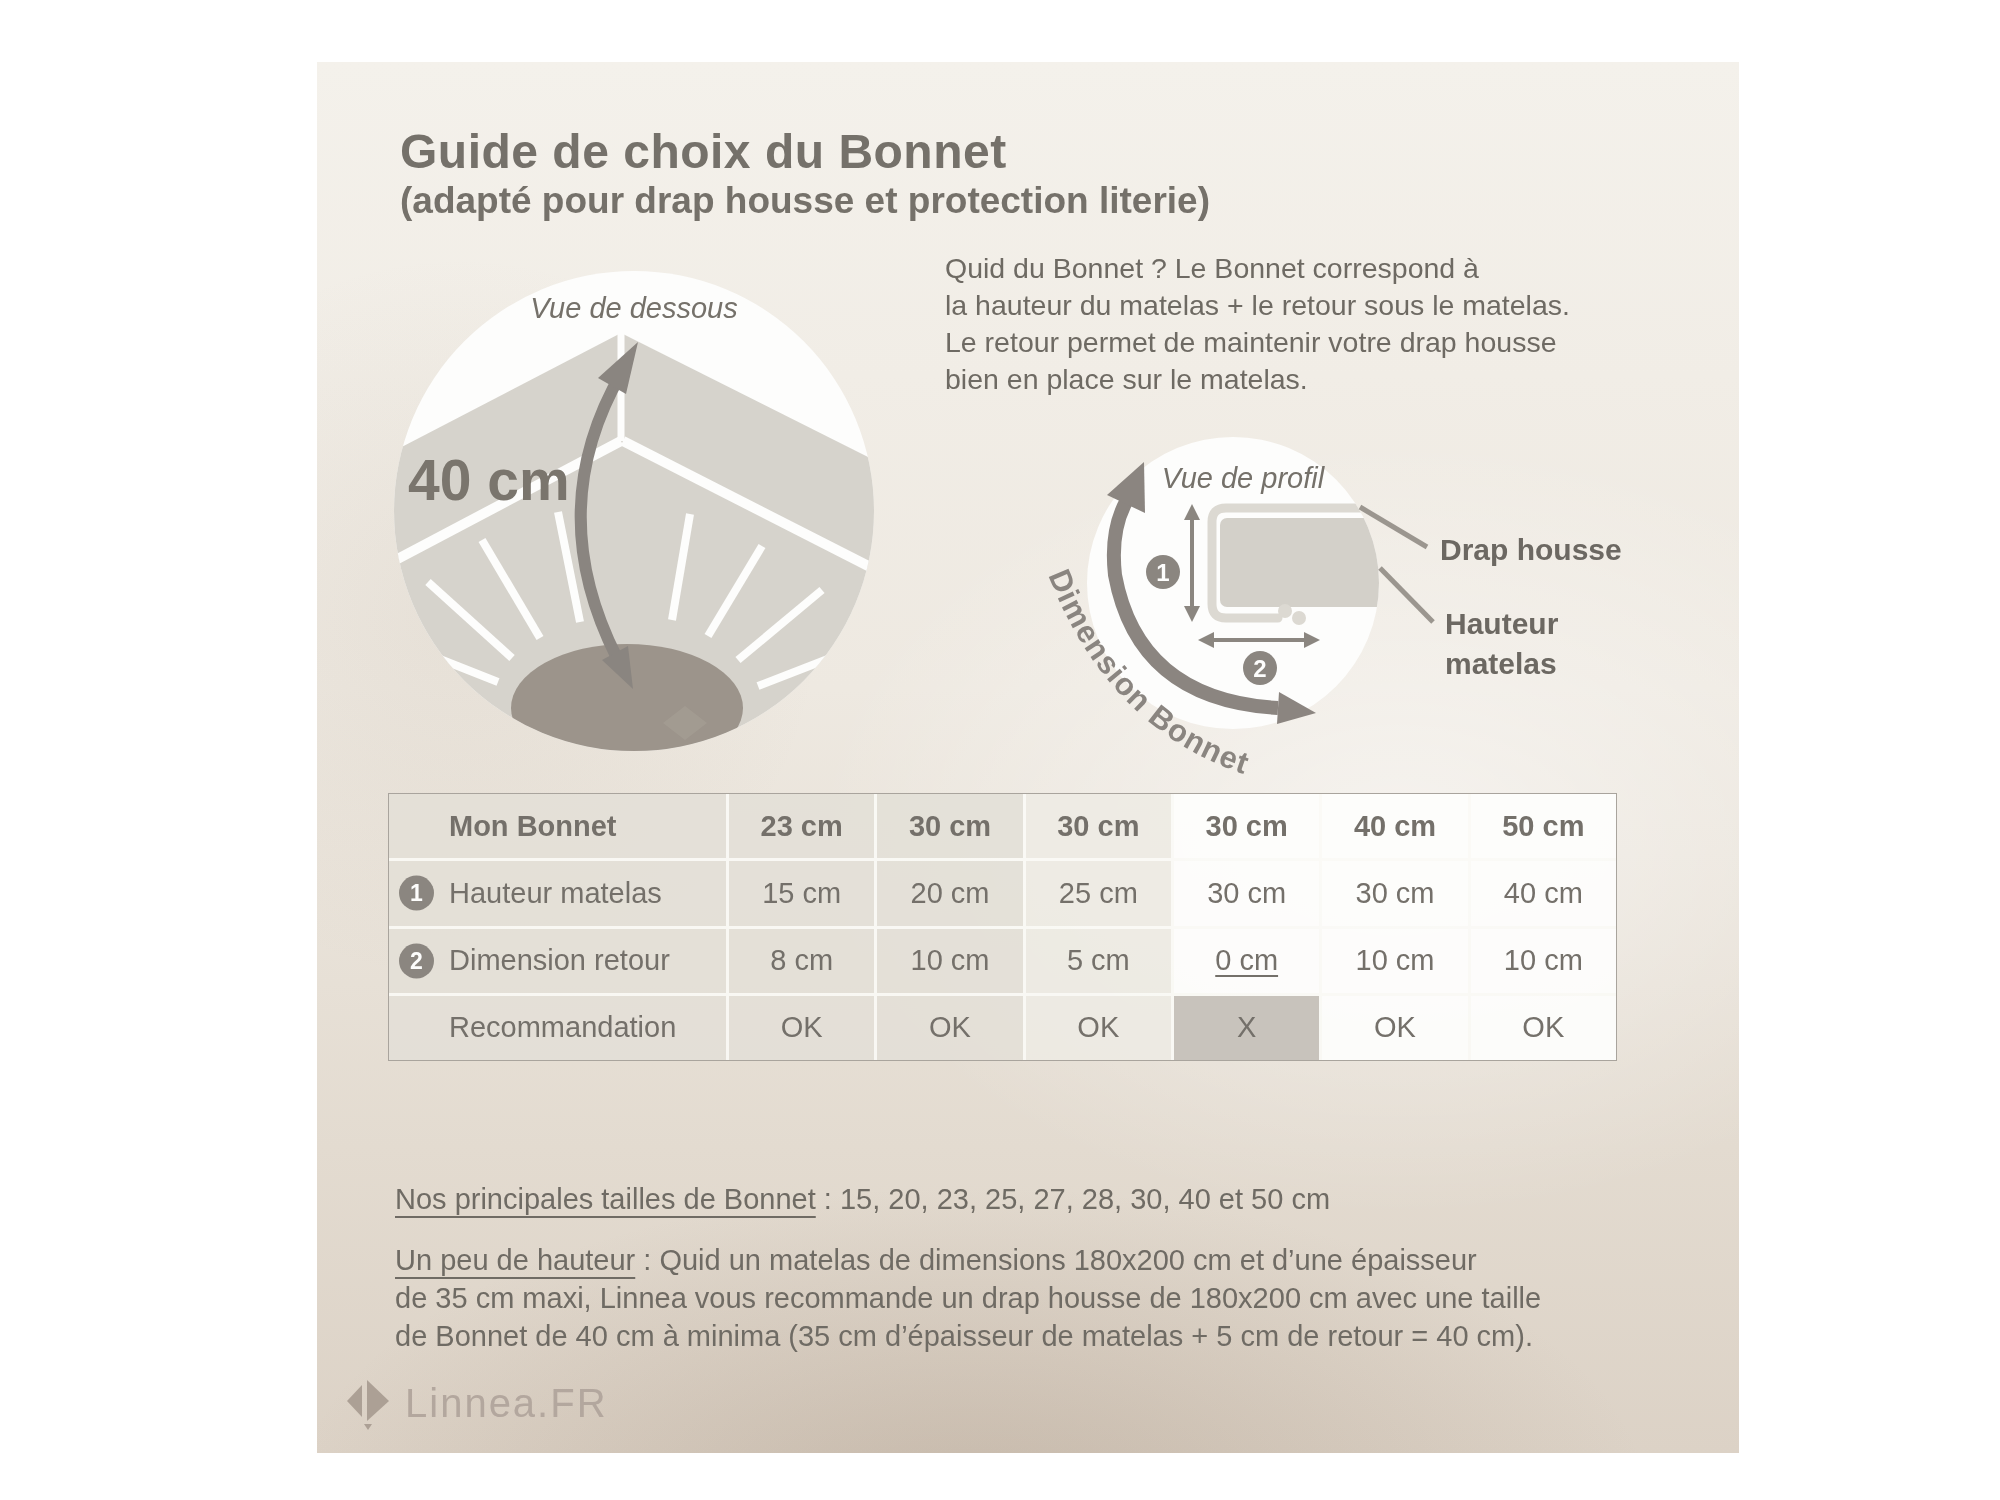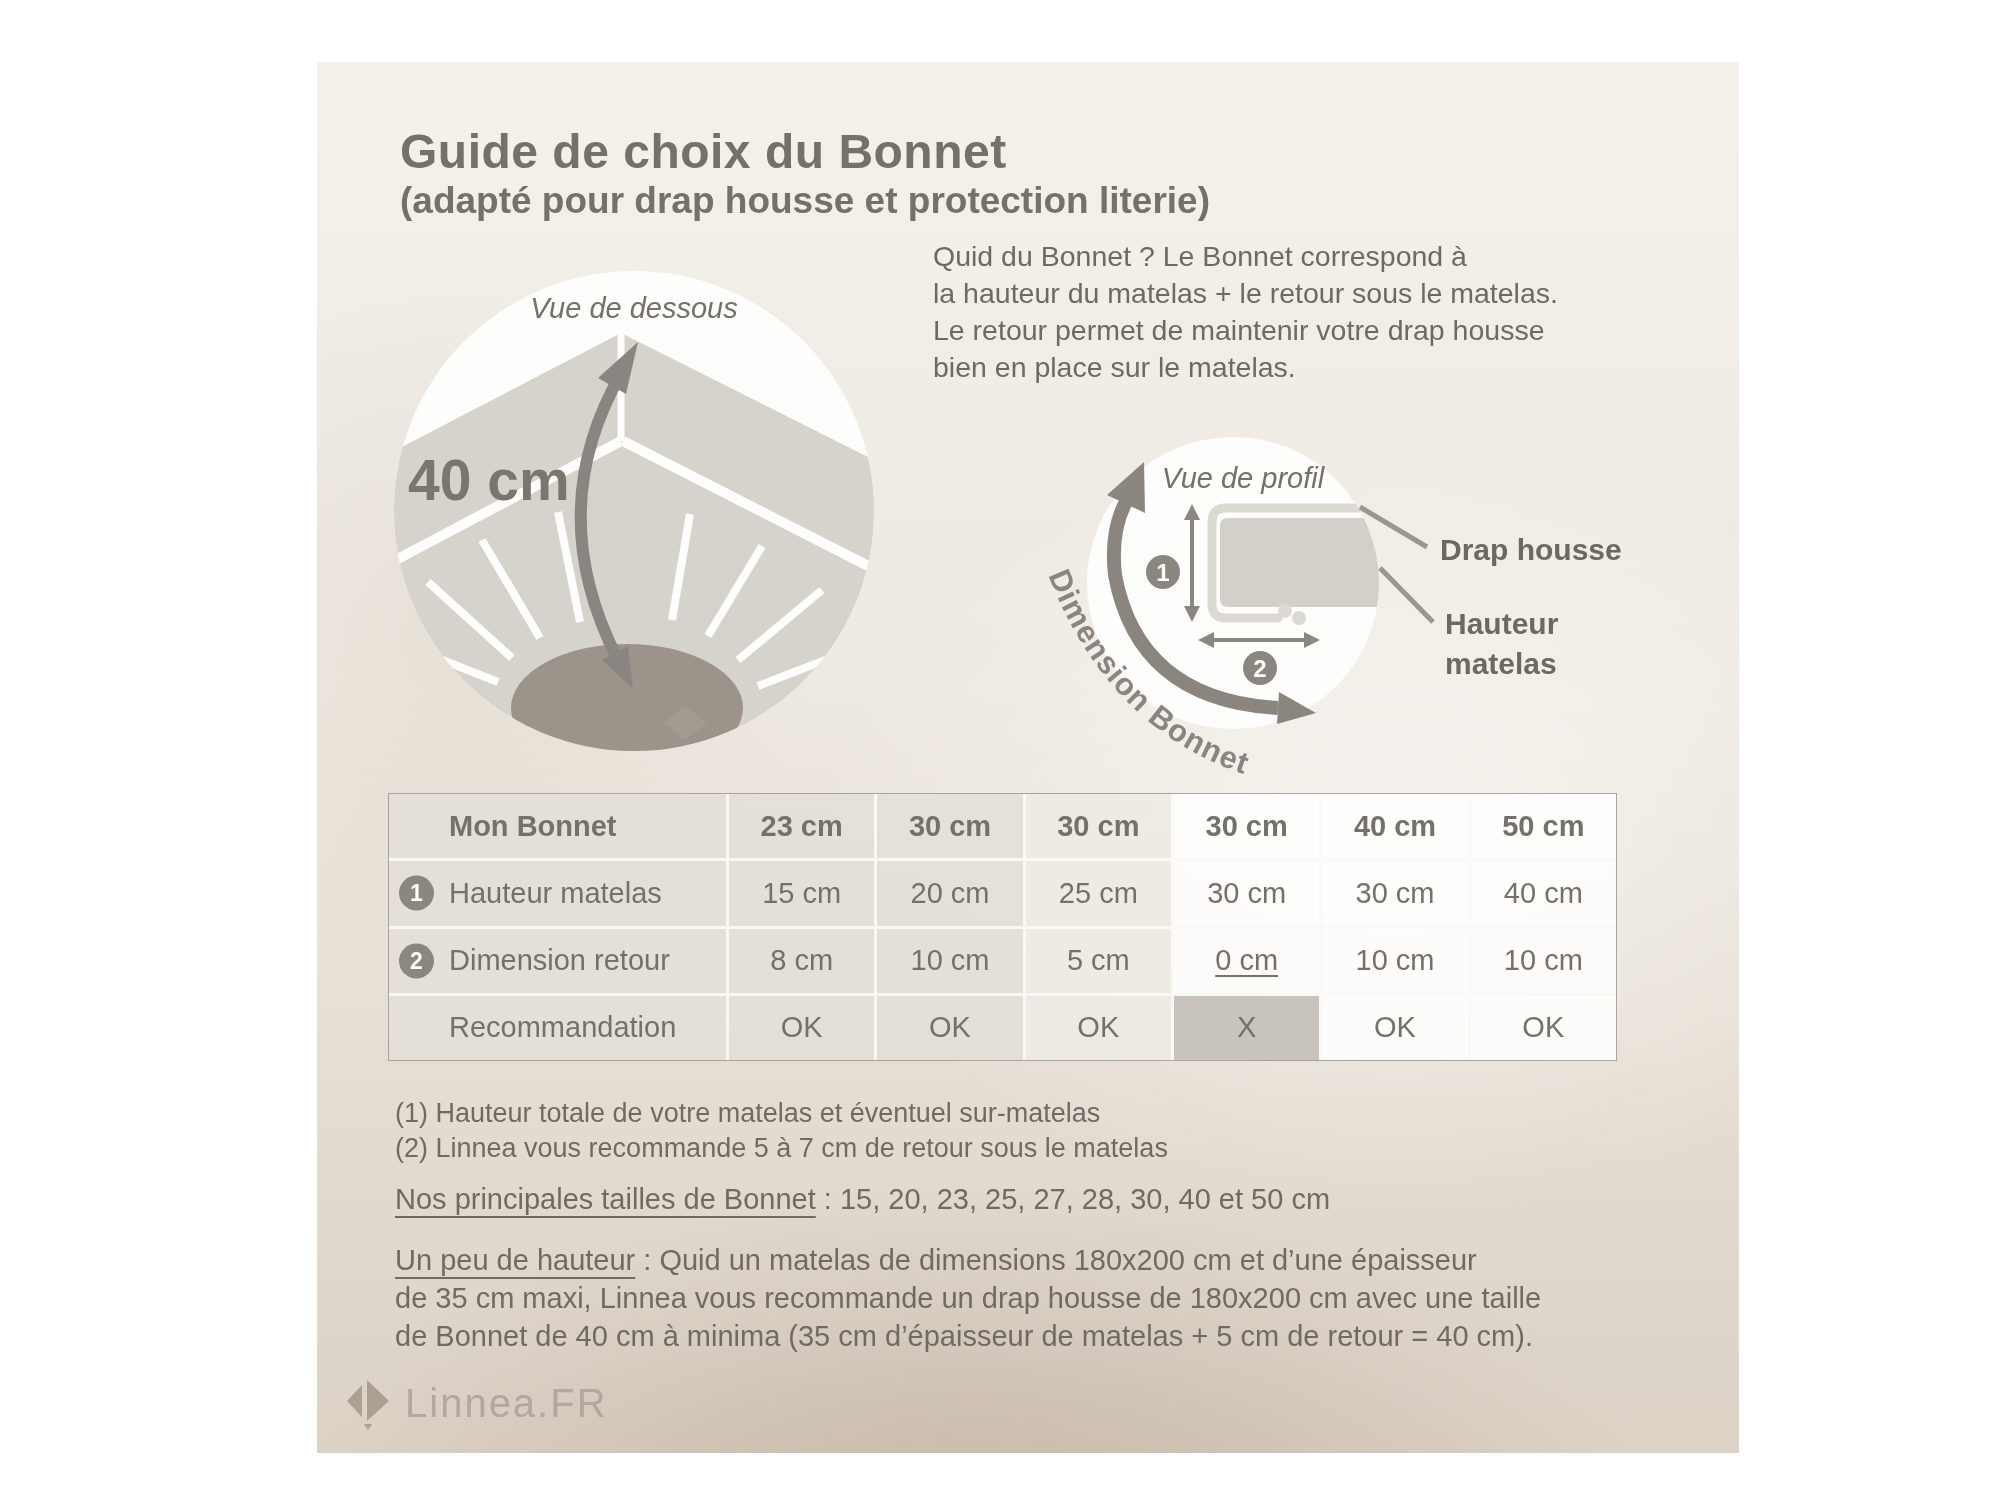--- a/index.html
+++ b/index.html
@@ -17,21 +17,21 @@
   }
   .title{
     position:absolute;left:83px;top:62px;margin:0;
     font-size:48px;font-weight:bold;color:#75716a;letter-spacing:0.5px;
   }
   .subtitle{
     position:absolute;left:83px;top:118px;margin:0;
     font-size:37px;font-weight:bold;color:#75716a;
   }
   .intro{
-    position:absolute;left:612px;top:172px;margin:4px;width:790px;
+    position:absolute;left:612px;top:172px;margin:16px;width:790px;
     font-size:28.5px;line-height:37px;color:#6e6a63;white-space:pre-line;
   }
   .svg-bottom{position:absolute;left:73px;top:206px;width:490px;height:490px;}
   .svg-profile{position:absolute;left:703px;top:338px;width:660px;height:410px;}
 
   
   .btable{
     position:absolute;left:71px;top:731px;width:1229px;height:268px;box-sizing:border-box;
     display:grid;grid-template-columns:337px repeat(6,1fr);grid-template-rows:repeat(4,1fr);
     gap:3px;background:rgba(252,251,248,0.85);border:1px solid #a9a49d;
@@ -190,22 +190,20 @@
       <span>Recommandation</span>
     </div>
     <div class="cell colA">OK</div>
     <div class="cell colA">OK</div>
     <div class="cell colB">OK</div>
     <div class="cell fail">X</div>
     <div class="cell colC">OK</div>
     <div class="cell colC">OK</div>
   </div>
 
-  <p class="footnotes">(1) Hauteur totale de votre matelas et éventuel sur-matelas
-(2) Linnea vous recommande 5 à 7 cm de retour sous le matelas</p>
 
   <p class="sizes"><span class="lead">Nos principales tailles de Bonnet</span><span> : 15, 20, 23, 25, 27, 28, 30, 40 et 50 cm</span></p>
 
   <p class="practice"><span class="lead">Un peu de hauteur</span><span> : Quid un matelas de dimensions 180x200 cm et d’une épaisseur</span><br>
   <span>de 35 cm maxi, Linnea vous recommande un drap housse de 180x200 cm avec une taille</span><br>
   <span>de Bonnet de 40 cm à minima (35 cm d’épaisseur de matelas + 5 cm de retour = 40 cm).</span></p>
 
   <div class="logo">
     <svg width="46" height="54" viewBox="0 0 46 54">
       <polygon points="2,25 17,9 17,41" fill="#aca095"></polygon>

